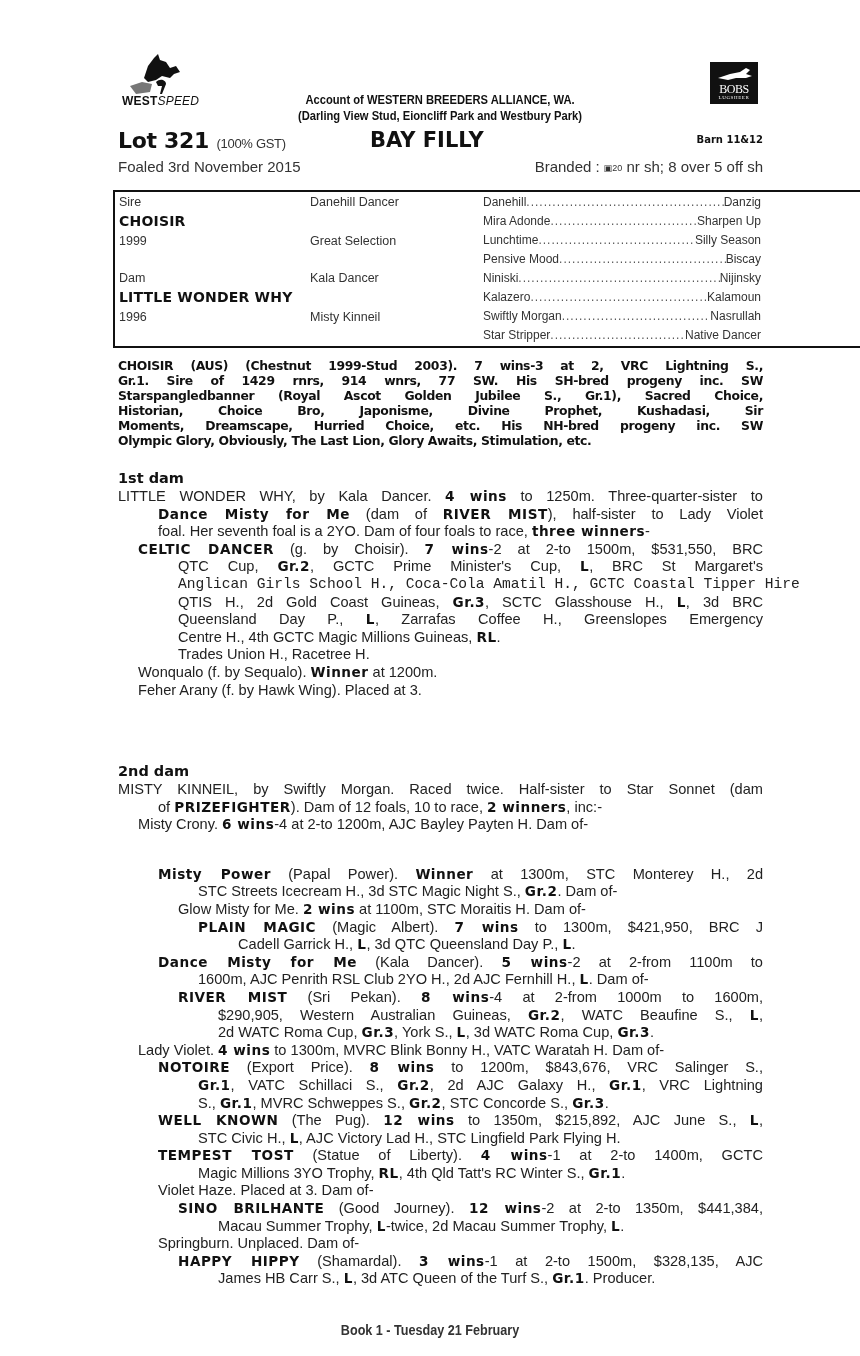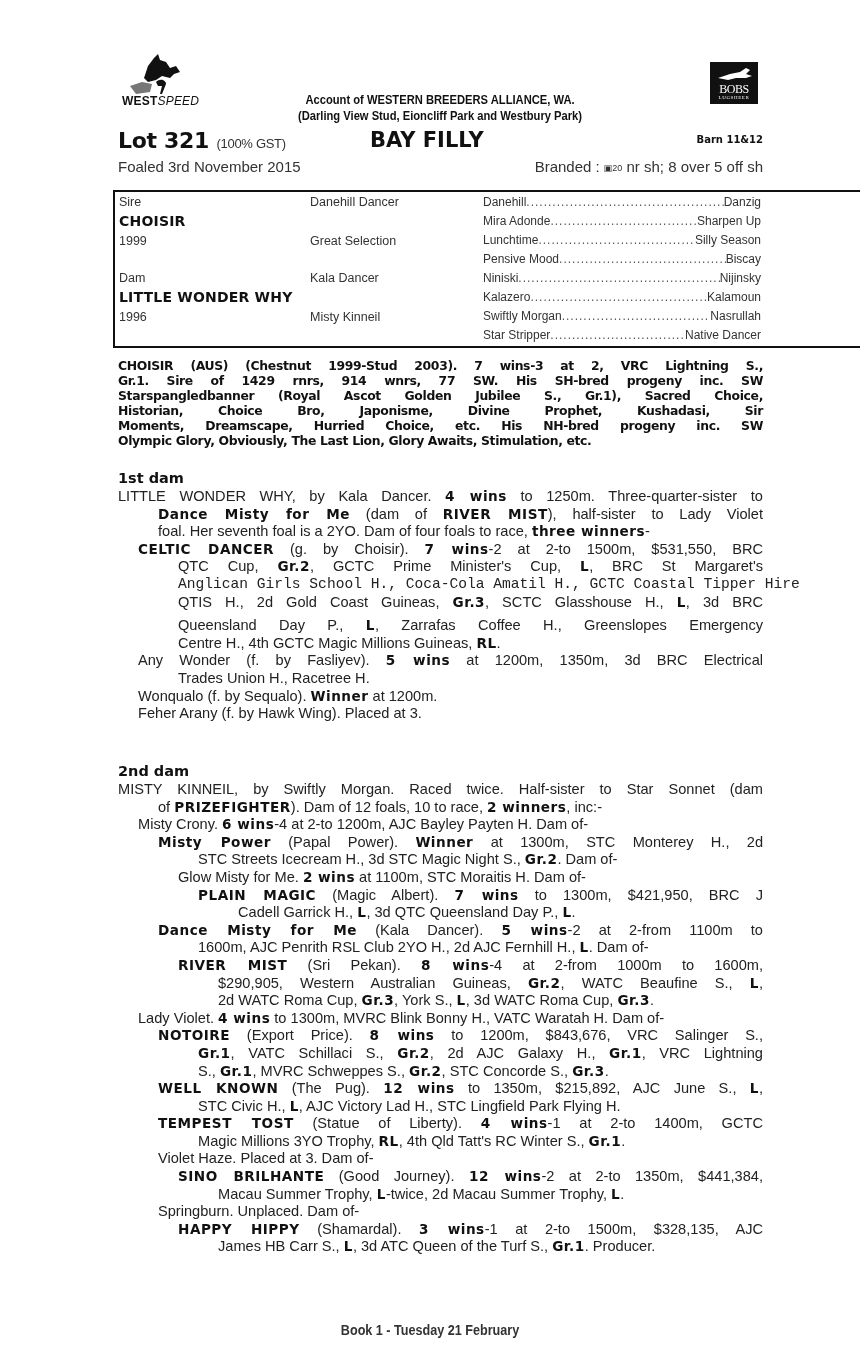--- a/index.html
+++ b/index.html
@@ -150,34 +150,33 @@
 
 <div class="abs sec-title" style="left:118px;top:470px;">1st dam</div>
 <div class="para body-text" id="first-dam-body" style="left:118px;top:488px;width:645px;">
     <span class="line" style="padding-left: 0px;"><span>LITTLE WONDER WHY, by Kala Dancer. </span><b class="sb">4 wins</b><span> to 1250m. Three-quarter-sister to</span></span>
     <span class="line" style="padding-left: 40px;"><b class="sb">Dance Misty for Me</b><span> (dam of </span><b class="sb">RIVER MIST</b><span>), half-sister to Lady Violet</span></span>
     <span class="line last" style="padding-left: 40px;"><span>foal. Her seventh foal is a 2YO. Dam of four foals to race, </span><b class="sb">three winners</b><span>-</span></span>
     <span class="line" style="padding-left: 20px;"><b class="sb">CELTIC DANCER</b><span> (g. by Choisir). </span><b class="sb">7 wins</b><span>-2 at 2-to 1500m, $531,550, BRC</span></span>
     <span class="line" style="padding-left: 60px;"><span>QTC Cup, </span><b class="sb">Gr.2</b><span>, GCTC Prime Minister's Cup, </span><b class="sb">L</b><span>, BRC St Margaret's</span></span>
     <span class="line" style="padding-left: 60px; font-family: Liberation Mono, monospace;"><span>Anglican Girls School H., Coca-Cola Amatil H., GCTC Coastal Tipper Hire</span></span>
     <span class="line" style="padding-left: 60px;"><span>QTIS H., 2d Gold Coast Guineas, </span><b class="sb">Gr.3</b><span>, SCTC Glasshouse H., </span><b class="sb">L</b><span>, 3d BRC</span></span>
-    <span class="line" style="padding-left: 60px; margin-top: 6px;"><span>Queensland Day P., </span><b class="sb">L</b><span>, Zarrafas Coffee H., Greenslopes Emergency</span></span>
+    <span class="line" style="padding-left: 60px;"><span>Queensland Day P., </span><b class="sb">L</b><span>, Zarrafas Coffee H., Greenslopes Emergency</span></span>
     <span class="line last" style="padding-left: 60px;"><span>Centre H., 4th GCTC Magic Millions Guineas, </span><b class="sb">RL</b><span>.</span></span>
-    <span class="line" style="padding-left: 20px;"><span>Any Wonder (f. by Fasliyev). </span><b class="sb">5 wins</b><span> at 1200m, 1350m, 3d BRC Electrical</span></span>
     <span class="line last" style="padding-left: 60px;"><span>Trades Union H., Racetree H.</span></span>
     <span class="line last" style="padding-left: 20px;"><span>Wonqualo (f. by Sequalo). </span><b class="sb">Winner</b><span> at 1200m.</span></span>
     <span class="line last" style="padding-left: 20px;"><span>Feher Arany (f. by Hawk Wing). Placed at 3.</span></span>
   </div>
 
 <div class="abs sec-title" style="left:118px;top:763px;">2nd dam</div>
 <div class="para body-text" id="second-dam-body" style="left:118px;top:781px;width:645px;">
     <span class="line" style="padding-left: 0px;"><span>MISTY KINNEIL, by Swiftly Morgan. Raced twice. Half-sister to Star Sonnet (dam</span></span>
     <span class="line last" style="padding-left: 40px;"><span>of </span><b class="sb">PRIZEFIGHTER</b><span>). Dam of 12 foals, 10 to race, </span><b class="sb">2 winners</b><span>, inc:-</span></span>
     <span class="line last" style="padding-left: 20px;"><span>Misty Crony. </span><b class="sb">6 wins</b><span>-4 at 2-to 1200m, AJC Bayley Payten H. Dam of-</span></span>
-    <span class="line" style="padding-left: 40px;"><b class="sb">Misty Power</b><span> (Papal Power). </span><b class="sb">Winner</b><span> at 1300m, STC Monterey H., 2d</span></span>
+    <span class="line" style="padding-left: 40px; margin-top: 32px;"><b class="sb">Misty Power</b><span> (Papal Power). </span><b class="sb">Winner</b><span> at 1300m, STC Monterey H., 2d</span></span>
     <span class="line last" style="padding-left: 80px;"><span>STC Streets Icecream H., 3d STC Magic Night S., </span><b class="sb">Gr.2</b><span>. Dam of-</span></span>
     <span class="line last" style="padding-left: 60px;"><span>Glow Misty for Me. </span><b class="sb">2 wins</b><span> at 1100m, STC Moraitis H. Dam of-</span></span>
     <span class="line" style="padding-left: 80px;"><b class="sb">PLAIN MAGIC</b><span> (Magic Albert). </span><b class="sb">7 wins</b><span> to 1300m, $421,950, BRC J</span></span>
     <span class="line last" style="padding-left: 120px;"><span>Cadell Garrick H., </span><b class="sb">L</b><span>, 3d QTC Queensland Day P., </span><b class="sb">L</b><span>.</span></span>
     <span class="line" style="padding-left: 40px;"><b class="sb">Dance Misty for Me</b><span> (Kala Dancer). </span><b class="sb">5 wins</b><span>-2 at 2-from 1100m to</span></span>
     <span class="line last" style="padding-left: 80px;"><span>1600m, AJC Penrith RSL Club 2YO H., 2d AJC Fernhill H., </span><b class="sb">L</b><span>. Dam of-</span></span>
     <span class="line" style="padding-left: 60px;"><b class="sb">RIVER MIST</b><span> (Sri Pekan). </span><b class="sb">8 wins</b><span>-4 at 2-from 1000m to 1600m,</span></span>
     <span class="line" style="padding-left: 100px;"><span>$290,905, Western Australian Guineas, </span><b class="sb">Gr.2</b><span>, WATC Beaufine S., </span><b class="sb">L</b><span>,</span></span>
     <span class="line last" style="padding-left: 100px;"><span>2d WATC Roma Cup, </span><b class="sb">Gr.3</b><span>, York S., </span><b class="sb">L</b><span>, 3d WATC Roma Cup, </span><b class="sb">Gr.3</b><span>.</span></span>
     <span class="line last" style="padding-left: 20px;"><span>Lady Violet. </span><b class="sb">4 wins</b><span> to 1300m, MVRC Blink Bonny H., VATC Waratah H. Dam of-</span></span>

